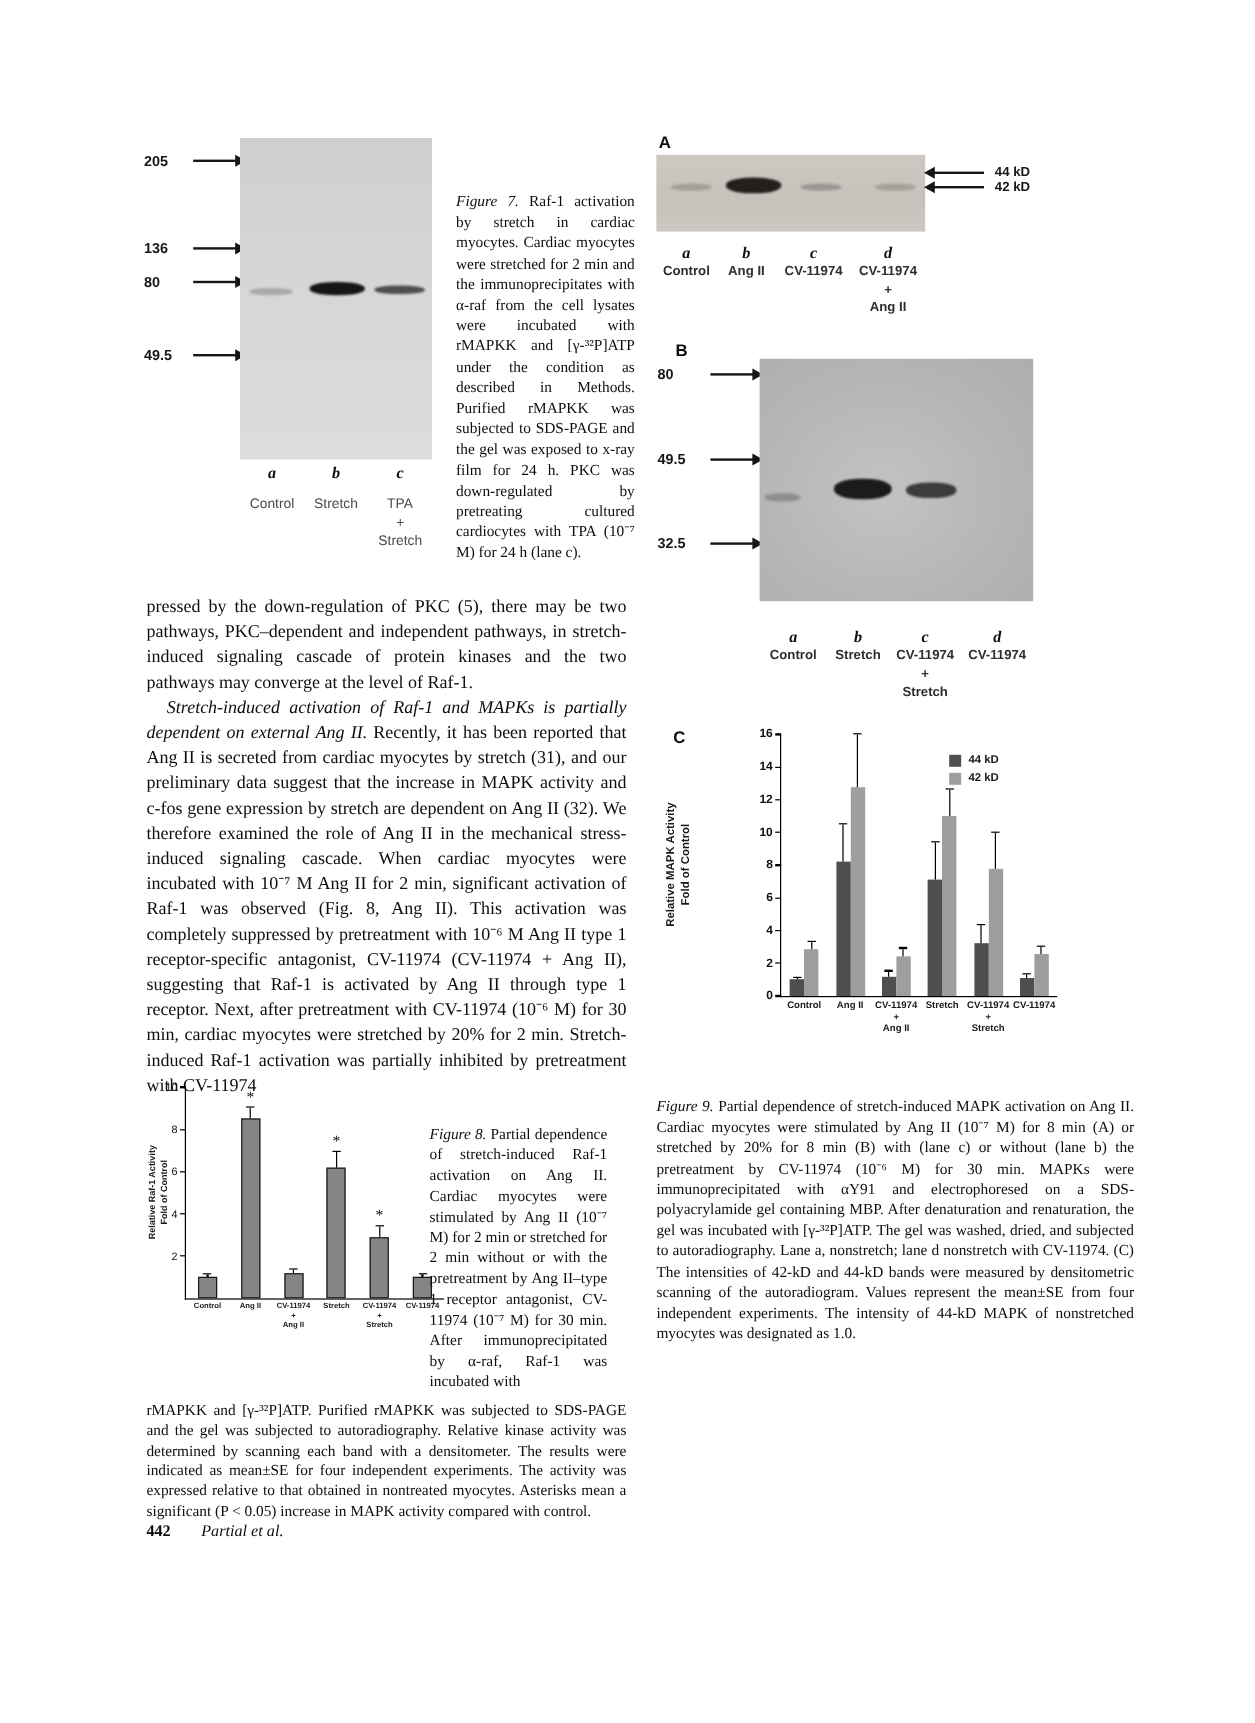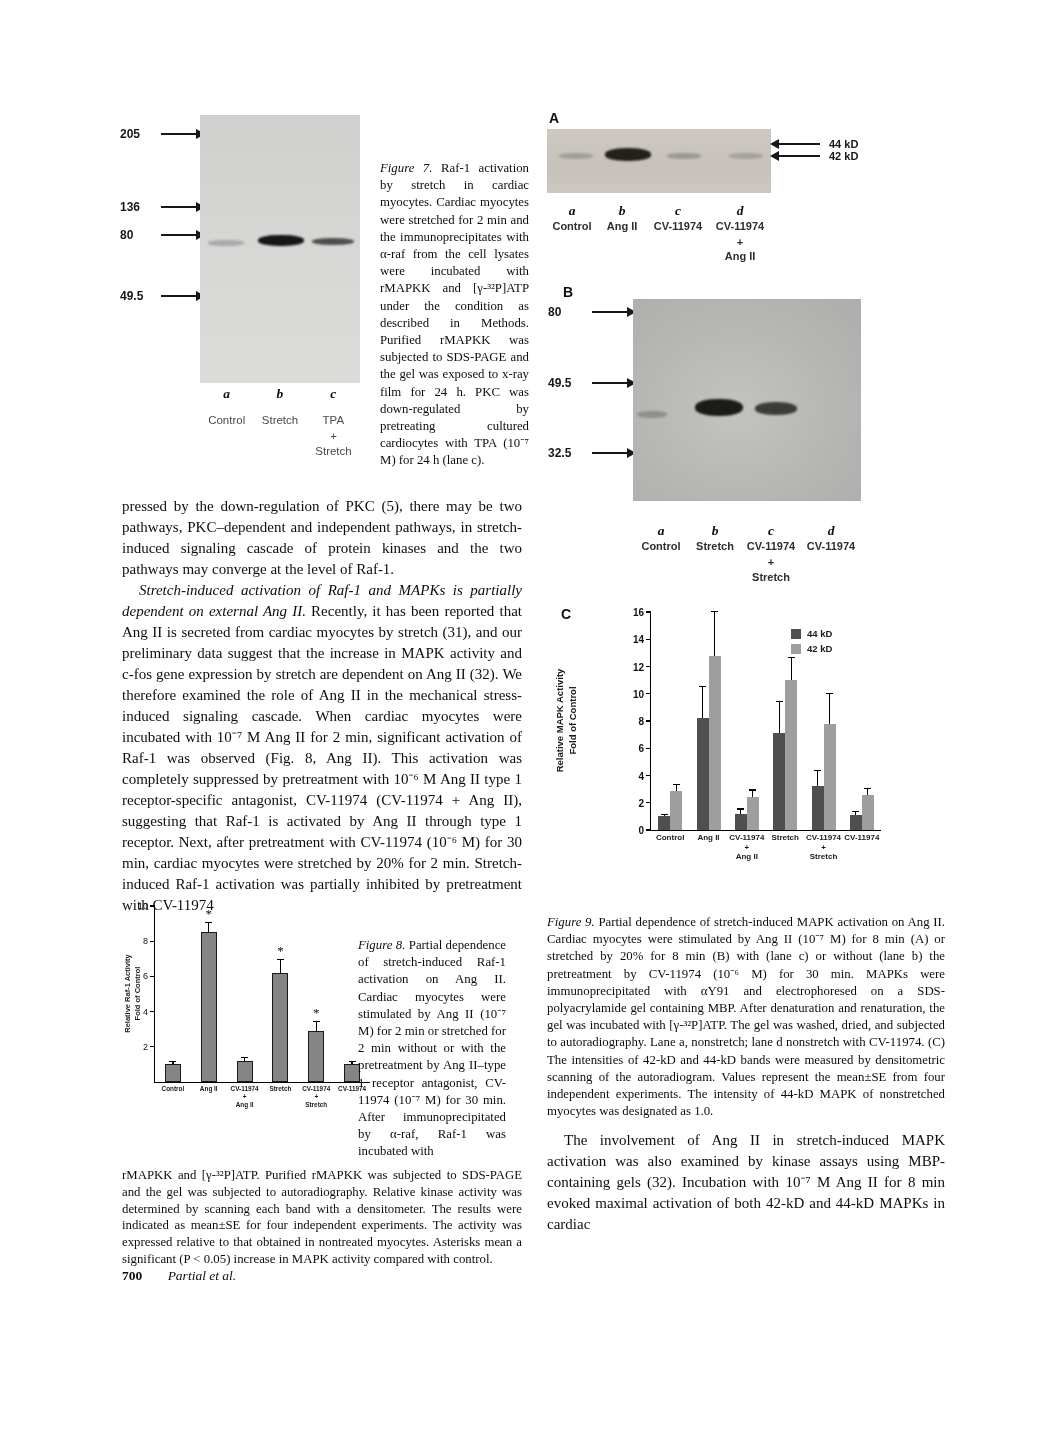--- a/index.html
+++ b/index.html
@@ -352,21 +352,20 @@
     <span class="cap-label">Figure 8.</span><span> Partial dependence of stretch-induced Raf-1 activation on Ang II. Cardiac myocytes were stimulated by Ang II (10⁻⁷ M) for 2 min or stretched for 2 min without or with the pretreatment by Ang II–type 1 receptor antagonist, CV-11974 (10⁻⁷ M) for 30 min. After immunoprecipitated by α-raf, Raf-1 was incubated with</span>
   </div>
 
   <div class="caption" style="left:122px;top:1131px;width:400px;line-height:16.8px;">rMAPKK and [γ-³²P]ATP. Purified rMAPKK was subjected to SDS-PAGE and the gel was subjected to autoradiography. Relative kinase activity was determined by scanning each band with a densitometer. The results were indicated as mean±SE for four independent experiments. The activity was expressed relative to that obtained in nontreated myocytes. Asterisks mean a significant (P &lt; 0.05) increase in MAPK activity compared with control.</div>
 
   <div class="caption" style="left:547px;top:878px;width:398px;">
     <span class="cap-label">Figure 9.</span><span> Partial dependence of stretch-induced MAPK activation on Ang II. Cardiac myocytes were stimulated by Ang II (10⁻⁷ M) for 8 min (A) or stretched by 20% for 8 min (B) with (lane c) or without (lane b) the pretreatment by CV-11974 (10⁻⁶ M) for 30 min. MAPKs were immunoprecipitated with αY91 and electrophoresed on a SDS-polyacrylamide gel containing MBP. After denaturation and renaturation, the gel was incubated with [γ-³²P]ATP. The gel was washed, dried, and subjected to autoradiography. Lane a, nonstretch; lane d nonstretch with CV-11974. (C) The intensities of 42-kD and 44-kD bands were measured by densitometric scanning of the autoradiogram. Values represent the mean±SE from four independent experiments. The intensity of 44-kD MAPK of nonstretched myocytes was designated as 1.0.</span>
   </div>
 
   <div class="body-text" style="left:547px;top:1130px;width:398px;">
-    <p class="indent">The involvement of Ang II in stretch-induced MAPK activation was also examined by kinase assays using MBP-containing gels (32). Incubation with 10⁻⁷ M Ang II for 8 min evoked maximal activation of both 42-kD and 44-kD MAPKs in cardiac</p>
   </div>
 
   <div class="footer">
-    <span class="pgnum">700</span>
+    <span class="pgnum">442</span>
     <span class="authors">Partial et al.</span>
   </div>
 
 </div>
 
 </body></html>

